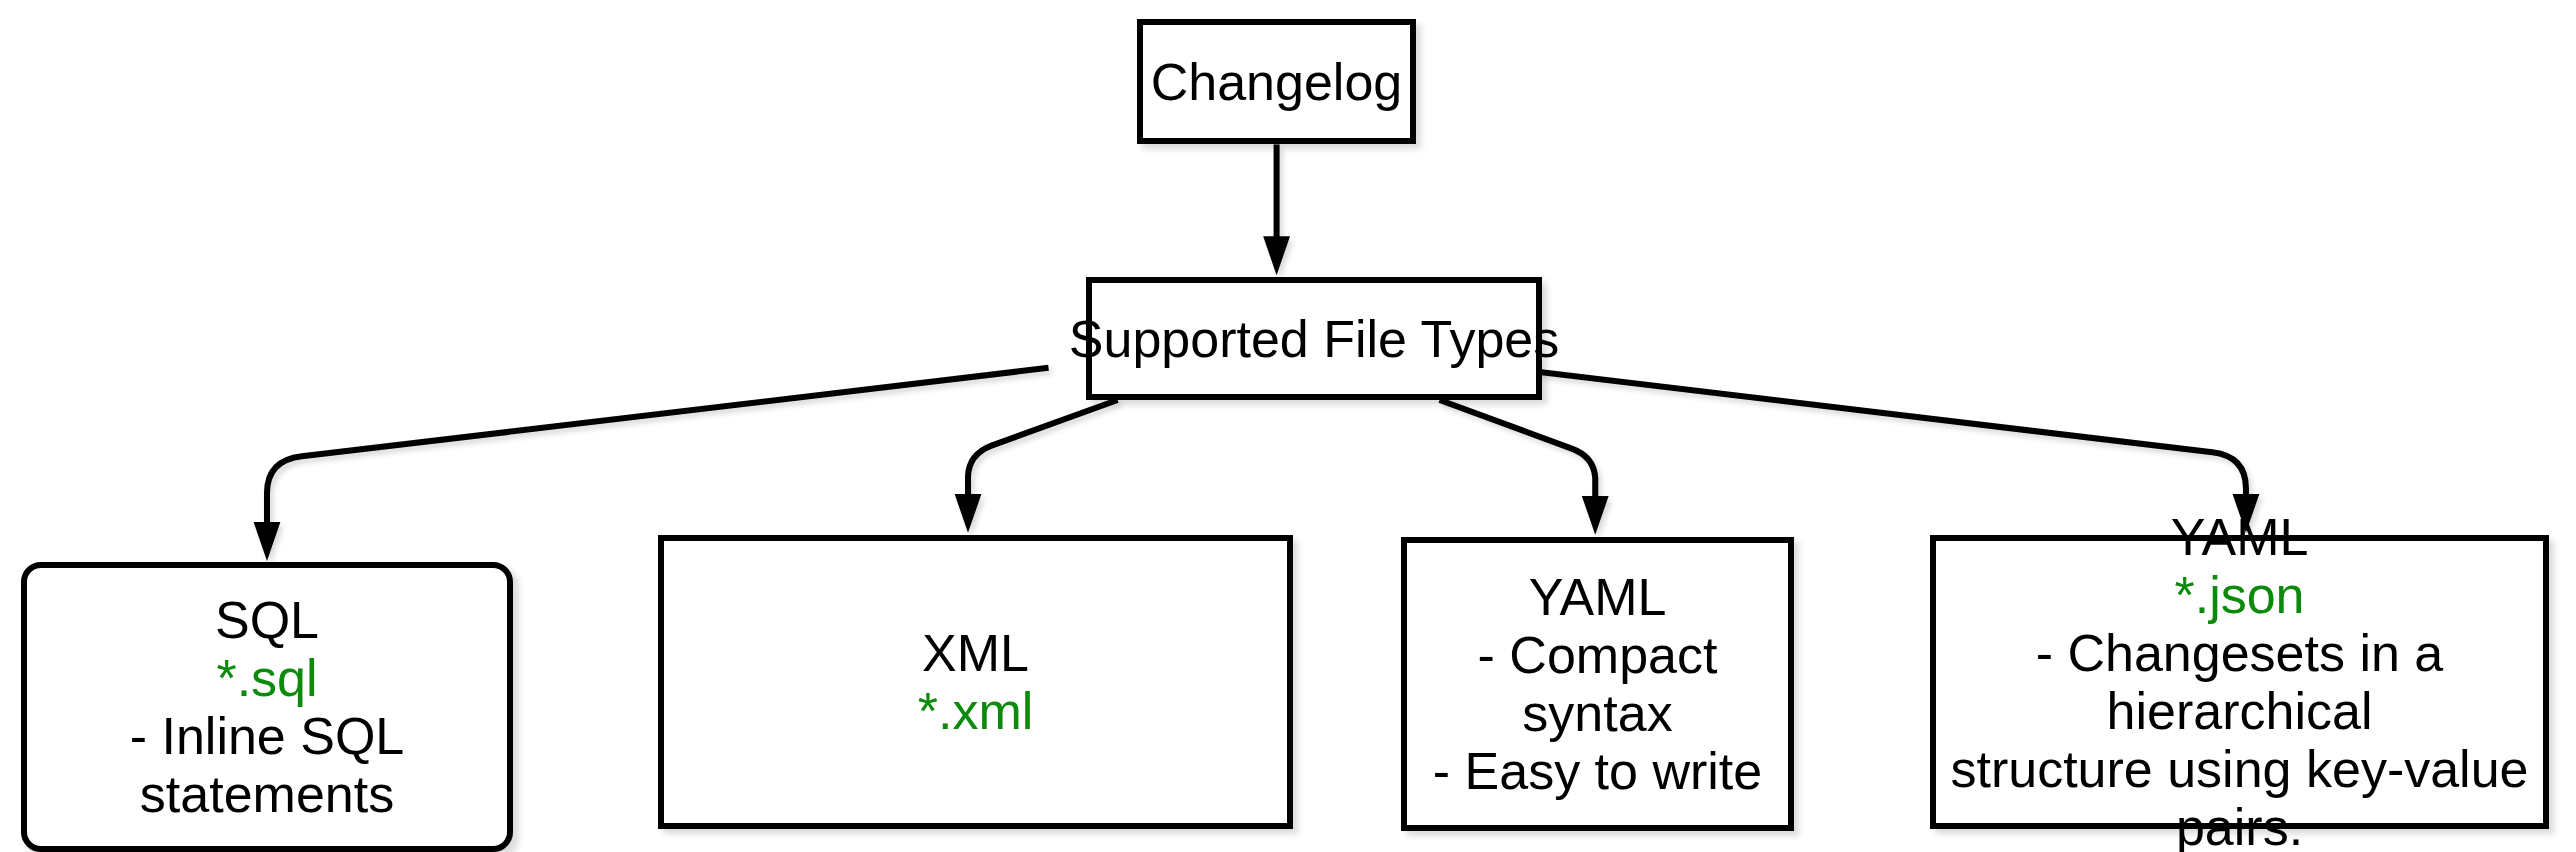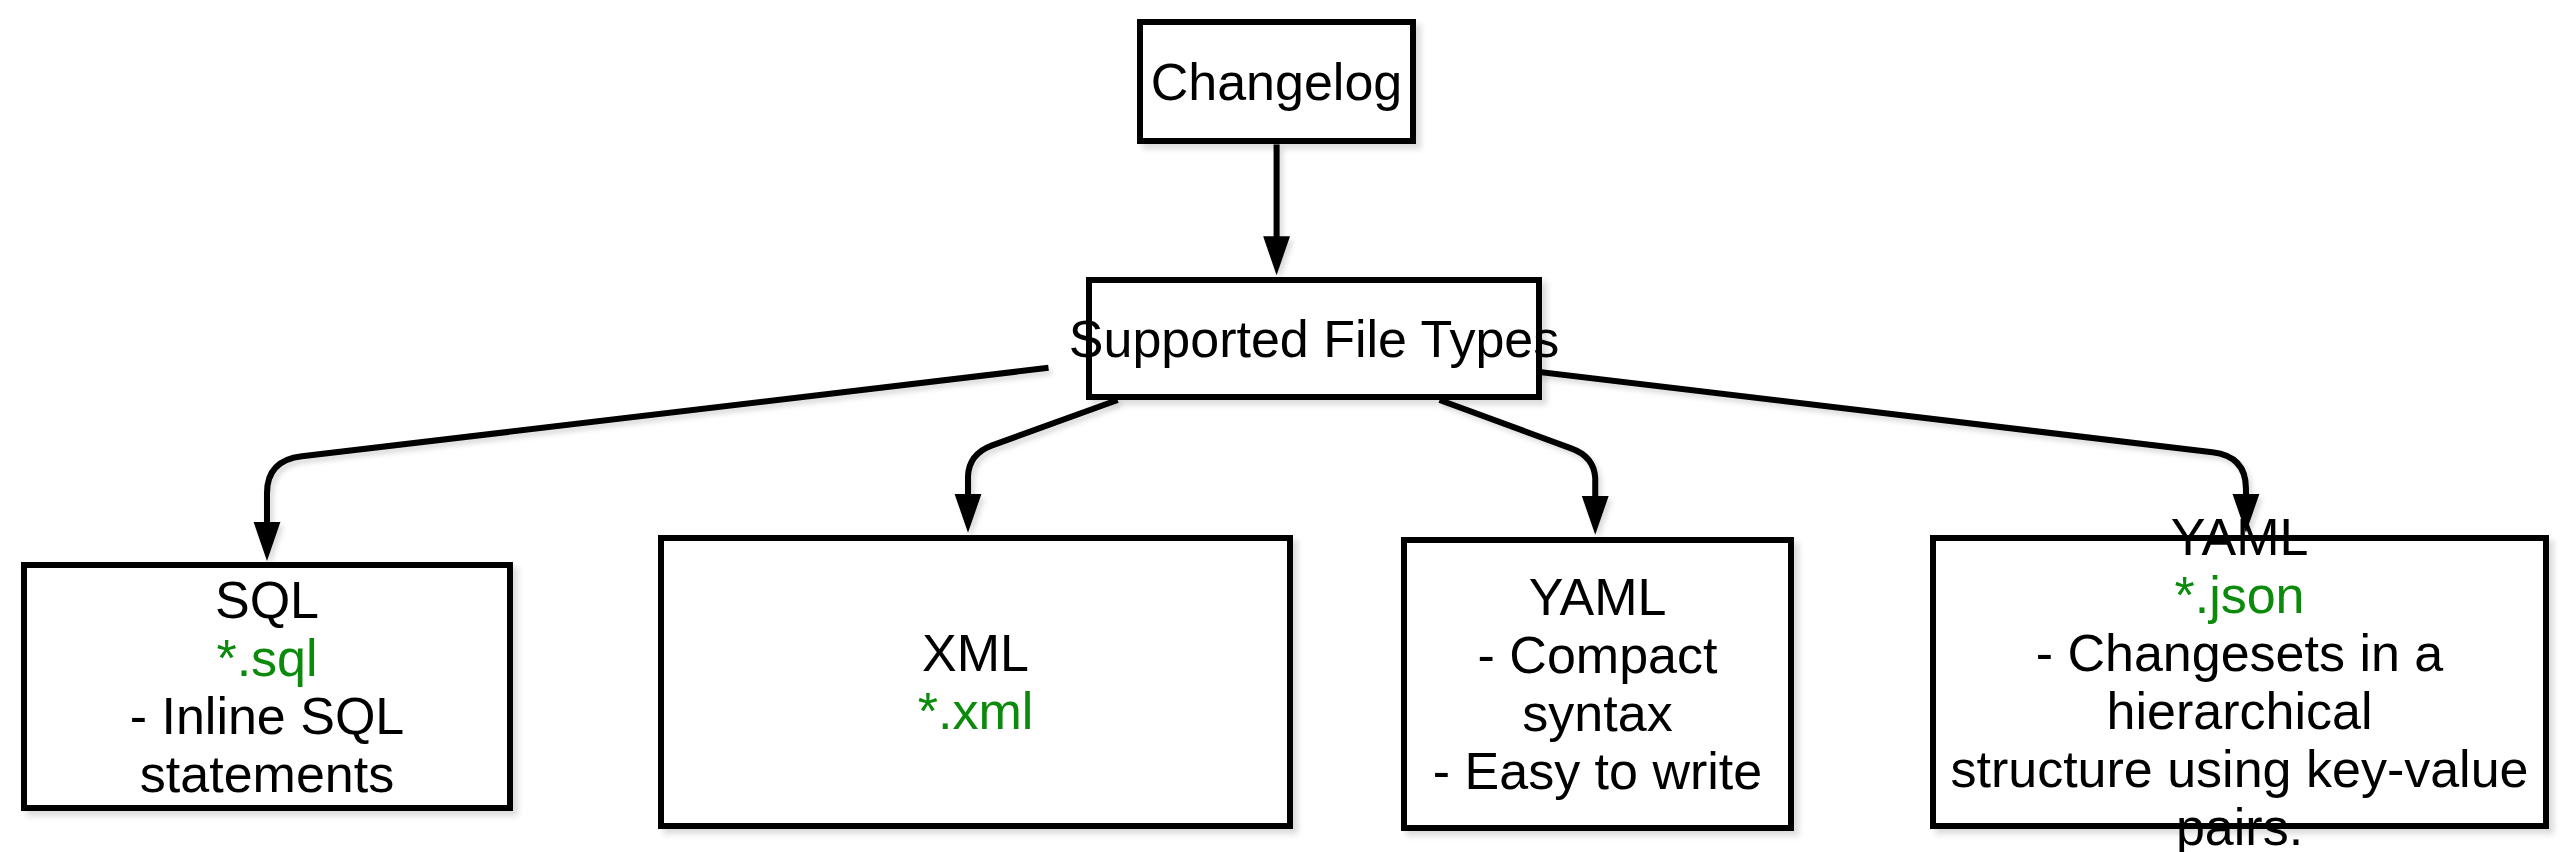--- a/index.html
+++ b/index.html
@@ -40,21 +40,21 @@
   .node .title,
   .node .label-line {
     white-space: nowrap;
   }
   .node .notes {
     white-space: pre-line;
   }
   
   .node-changelog { left: 1137px; top: 19px;  width: 279px; height: 125px; }
   .node-sft       { left: 1049px; top: 277px; width: 456px; height: 123px; margin-left: 37px; }
-  .node-sql       { left: 21px;   top: 562px; width: 492px; height: 249px; }
+  .node-sql       { left: 21px;   top: 562px; width: 492px; height: 290px; border-radius: 20px; }
   .node-xml       { left: 646px;  top: 535px; width: 635px; height: 294px; margin-left: 12px; }
   .node-yaml      { left: 1401px; top: 537px; width: 393px; height: 294px; }
   .node-json      { left: 1930px; top: 535px; width: 619px; height: 294px; }
 
   .edge {
     fill: none;
     stroke: #000000;
     stroke-width: 9;
     stroke-linejoin: round;
     stroke-linecap: flat;

